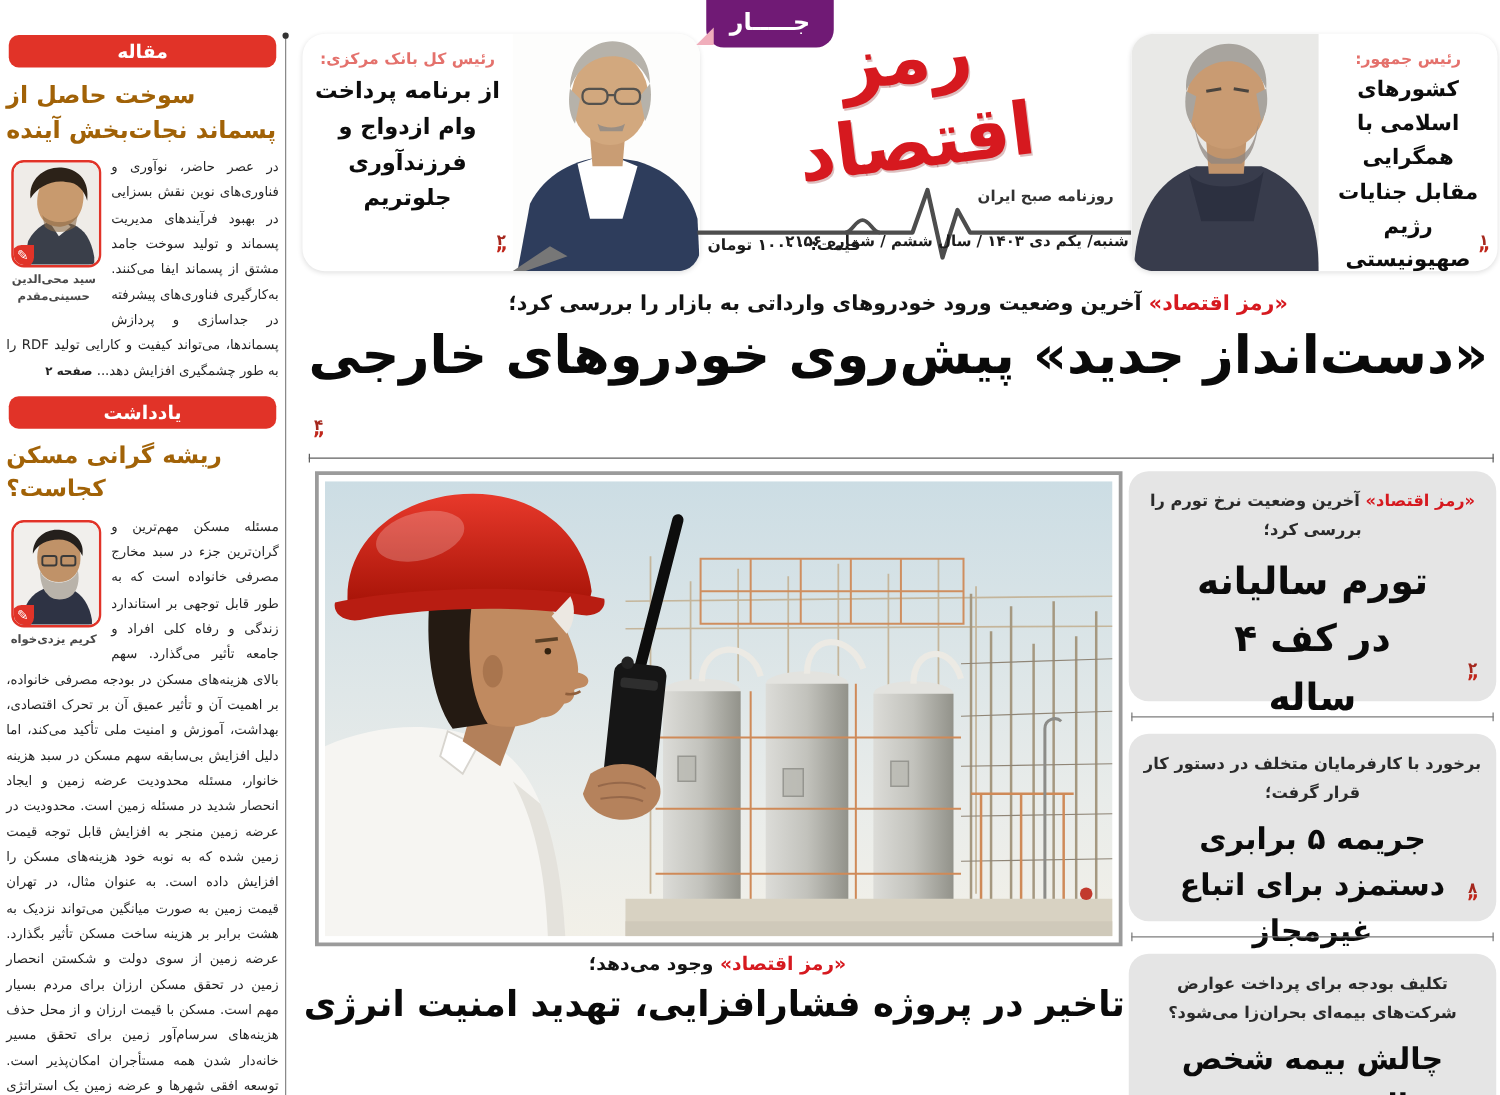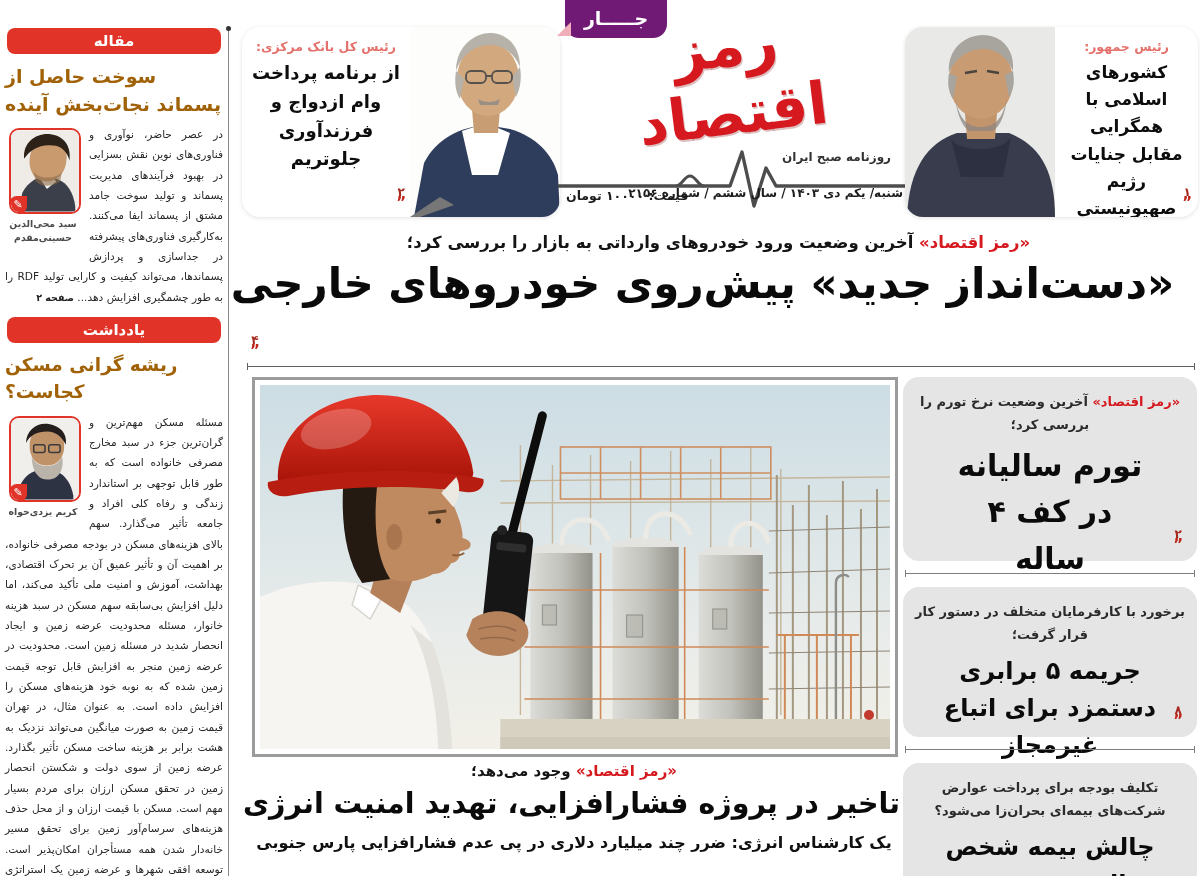--- a/index.html
+++ b/index.html
@@ -65,21 +65,21 @@
     letter-spacing:0;
   }
   .ecg { position:absolute; left:0; top:146px; width:347px; height:64px; }
   .logo-tagline { position:absolute; right:14px; top:150px; font-size:12px; font-weight:bold; color:#333; }
   .logo-date { position:absolute; right:2px; top:186px; font-size:12px; font-weight:bold; color:#1c1c1c; }
   .logo-price { position:absolute; left:8px; top:188px; font-size:12.5px; font-weight:900; color:#1c1c1c; }
   
   .lead-kicker { position:absolute; left:240px; top:233px; width:957px; text-align:center;
     font-size:16.5px; font-weight:900; color:#141414; }
   .lead-kicker .brand, .brand-red { color:#d6191f; }
-  .lead-headline { position:absolute; left:224px; top:259px; width:957px; text-align:center;
+  .lead-headline { position:absolute; left:240px; top:259px; width:957px; text-align:center;
     font-size:42px; font-weight:900; color:#0a0a0a; white-space:nowrap; }
   .pm-lead { left:250px; top:334px; }
   .head-rule { position:absolute; left:247px; top:366px; width:948px; height:1px; background:#606060; }
   .head-rule::before, .head-rule::after { content:""; position:absolute; top:-3px; width:1px; height:7px; background:#606060; }
   .head-rule::before { left:0; } .head-rule::after { right:0; }
   
   .main-photo {
     position:absolute; left:252px; top:377px; width:646px; height:380px;
     border:3px solid #9b9b9b; background:#fff; padding:5px;
   }
@@ -381,16 +381,15 @@
       <div class="sc-headline h-3">چالش بیمه شخص ثالث پیش روی صنعت بیمه</div>
 
     </div>
   </div>
 
   <div class="bottom-story">
     <div class="bs-kicker">
       <span class="brand-red">«رمز اقتصاد»</span><span> وجود می‌دهد؛</span>
     </div>
     <div class="bs-headline">تاخیر در پروژه فشارافزایی، تهدید امنیت انرژی</div>
-    <div class="bs-subhead">یک کارشناس انرژی: ضرر چند میلیارد دلاری در پی عدم فشارافزایی پارس جنوبی</div>
   </div>
 
 </div>
 
 </body></html>

